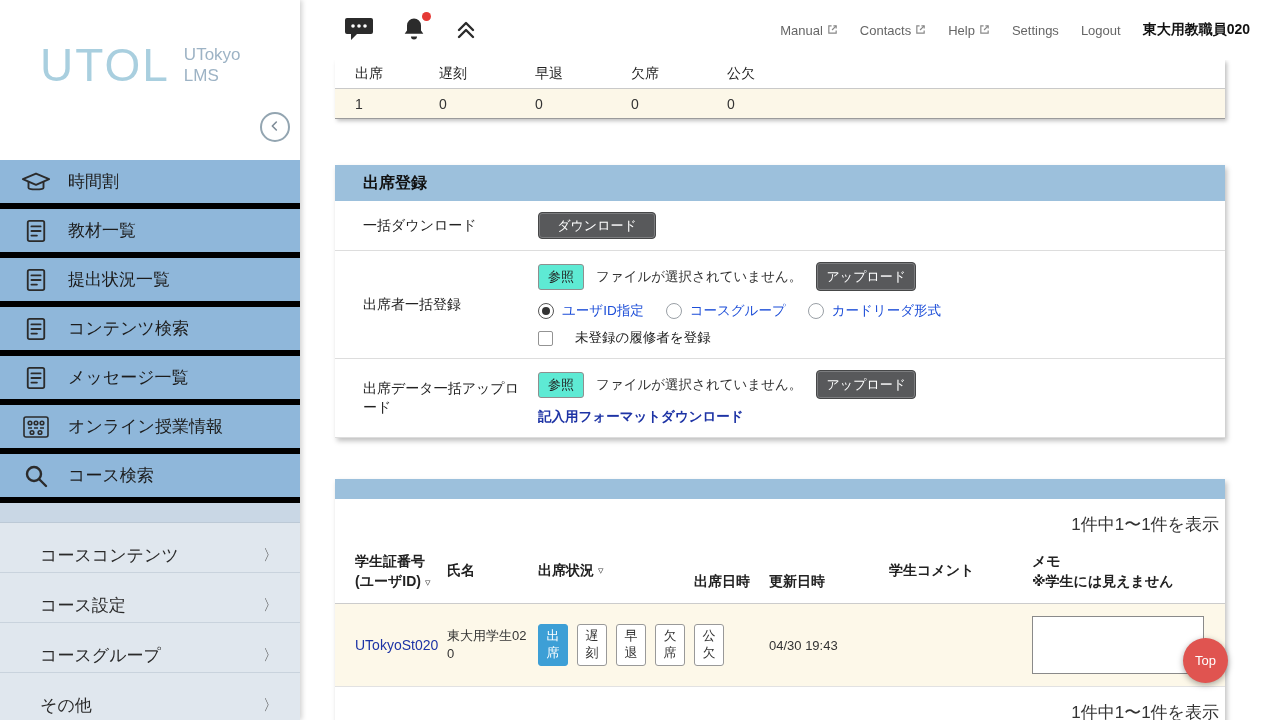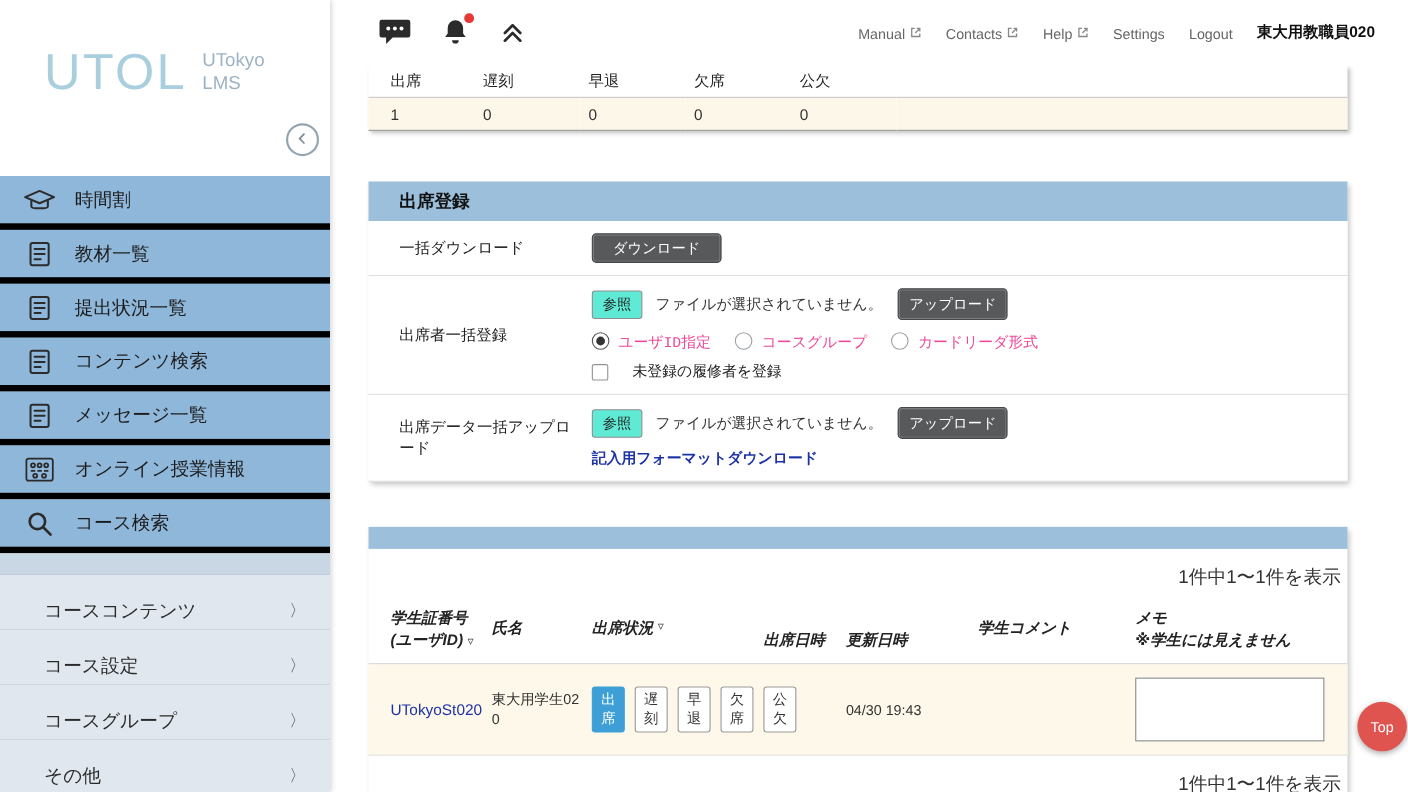--- a/index.html
+++ b/index.html
@@ -59,57 +59,57 @@
   .form-content { flex:1; padding:11px 0; }
   .hline { display:flex; align-items:center; }
   .btn-dark { background:#58595b; color:#fff; border:1px solid #464748; border-radius:4px;
     font-size:13px; cursor:pointer; box-shadow:inset 0 0 0 1px rgba(255,255,255,.22); }
   .btn-download { width:118px; height:27px; }
   .btn-upload { width:100px; height:29px; margin-left:14px; }
   .btn-browse { background:#5eead4; border:1px solid #8f8f8f; border-radius:3px;
     font-size:13px; padding:3px 9px; color:#222; cursor:pointer; }
   .file-text { font-size:13.5px; color:#333; margin-left:12px; }
   .radio-line { display:flex; align-items:center; gap:22px; margin-top:11px; }
-  .radio { display:inline-flex; align-items:flex-start; gap:8px; font-size:13.5px; color:#ec4899; cursor:pointer;font-family:Liberation Mono, monospace; }
+  .radio { display:inline-flex; align-items:center; gap:8px; font-size:13.5px; color:#1d4ed8; cursor:pointer; }
   .radio-dot { width:16px; height:16px; border-radius:50%; border:1px solid #9aa0a6; background:#fff;
     display:inline-flex; align-items:center; justify-content:center; }
   .radio-dot.selected { border-color:#555; }
   .radio-dot.selected::after { content:""; width:8px; height:8px; border-radius:50%; background:#333; }
   .check-line { display:flex; align-items:center; gap:22px; margin-top:9px; font-size:13.5px; color:#222; }
   .checkbox { width:15px; height:15px; border:1px solid #939393; border-radius:2px; background:#fff; cursor:pointer; }
   .format-link { display:inline-block; margin-top:9px; font-size:13.5px; font-weight:bold;
     color:#1d33a5; text-decoration:none; cursor:pointer; }
 
   
   .student-section { margin-top:41px; box-shadow:2px 3px 5px rgba(0,0,0,.25); background:#fff; }
   .student-bar { height:20px; background:#9cc0dc; }
   .count-row { text-align:right; padding:14px 6px 8px 0; font-size:17px; color:#333; }
   .s-grid { display:grid; grid-template-columns:112px 91px 156px 75px 120px 143px 193px; }
-  .s-header { border-bottom:1px solid #ccc;font-style:italic; }
+  .s-header { border-bottom:1px solid #ccc; }
   .s-header > div { font-size:14px; font-weight:bold; color:#222; padding:6px 6px 12px 0;
     display:flex; align-items:center; line-height:1.4; }
   .s-header > div.two-line { display:block; padding-top:8px; }
   .s-header > div.bottom { align-items:flex-end; }
   .pad-first { padding-left:20px !important; }
   .sort-glyph { font-size:11px; color:#444; margin-left:4px; font-weight:normal; }
   .s-row { background:#fdf8e9; border-bottom:1px solid #e2e2e2; align-items:center; }
   .s-row > div { padding:12px 6px 12px 0; display:flex; align-items:center; }
   .student-id-link { font-size:14px; font-weight:normal; color:#1d33a5; text-decoration:none; cursor:pointer; }
   .student-name { font-size:13px; color:#333; line-height:1.4; word-break:break-all; }
   .status-group { display:flex; gap:9px; }
   .status-btn { width:30px; height:42px; padding:2px 5px; font-size:13px; line-height:1.3;
     background:#fff; border:1px solid #999; border-radius:3px; color:#333; cursor:pointer;
     word-break:break-all; text-align:center; }
   .status-btn.active { background:#3d9fd6; border-color:#3d9fd6; color:#fff; }
   .update-time { font-size:13px; color:#333; }
   .memo-box { width:172px; height:58px; border:1px solid #8a8a8a; background:#fff; resize:none;
     font-family:"Liberation Sans","DejaVu Sans",sans-serif; font-size:13px; padding:4px; }
   .s-footer { border-bottom:1px solid #bbb; text-align:right; padding:14px 6px 16px 0; font-size:17px; color:#333; }
 
-  .top-btn { position:absolute; left:899px; top:578px; width:45px; height:45px; border-radius:50%;
+  .top-btn { position:absolute; left:848px; top:578px; width:45px; height:45px; border-radius:50%;
     background:#e05450; color:#fff; border:none; font-size:13px; cursor:pointer;
     box-shadow:0 2px 6px rgba(0,0,0,.35); display:flex; align-items:center; justify-content:center; z-index:10; }
 </style>
 </head>
 <body>
 
 <div class="screen">
 
   <aside class="sidebar">
     <div class="logo-area">

